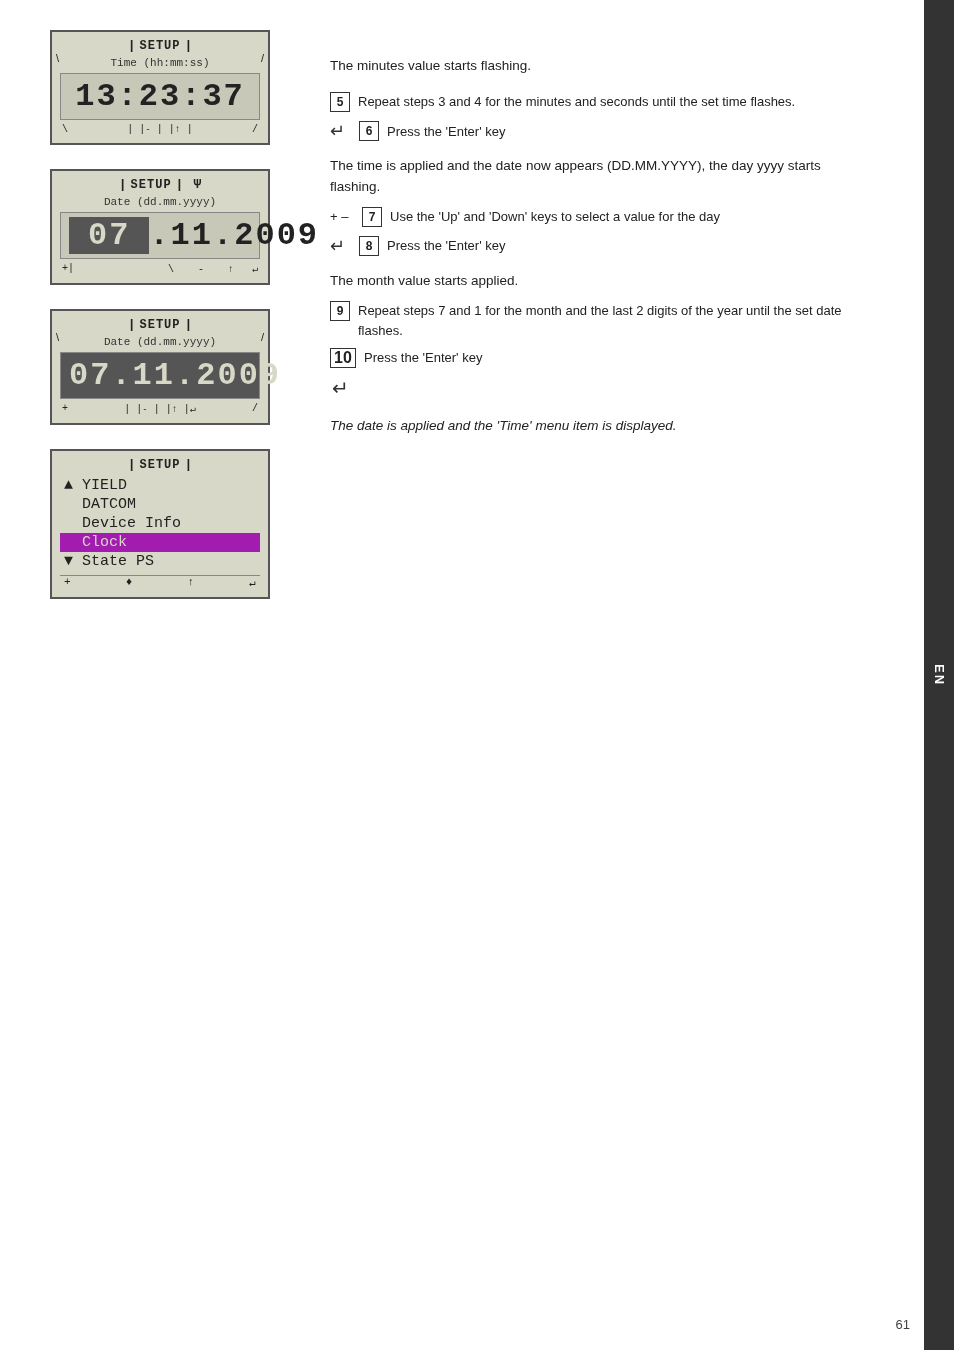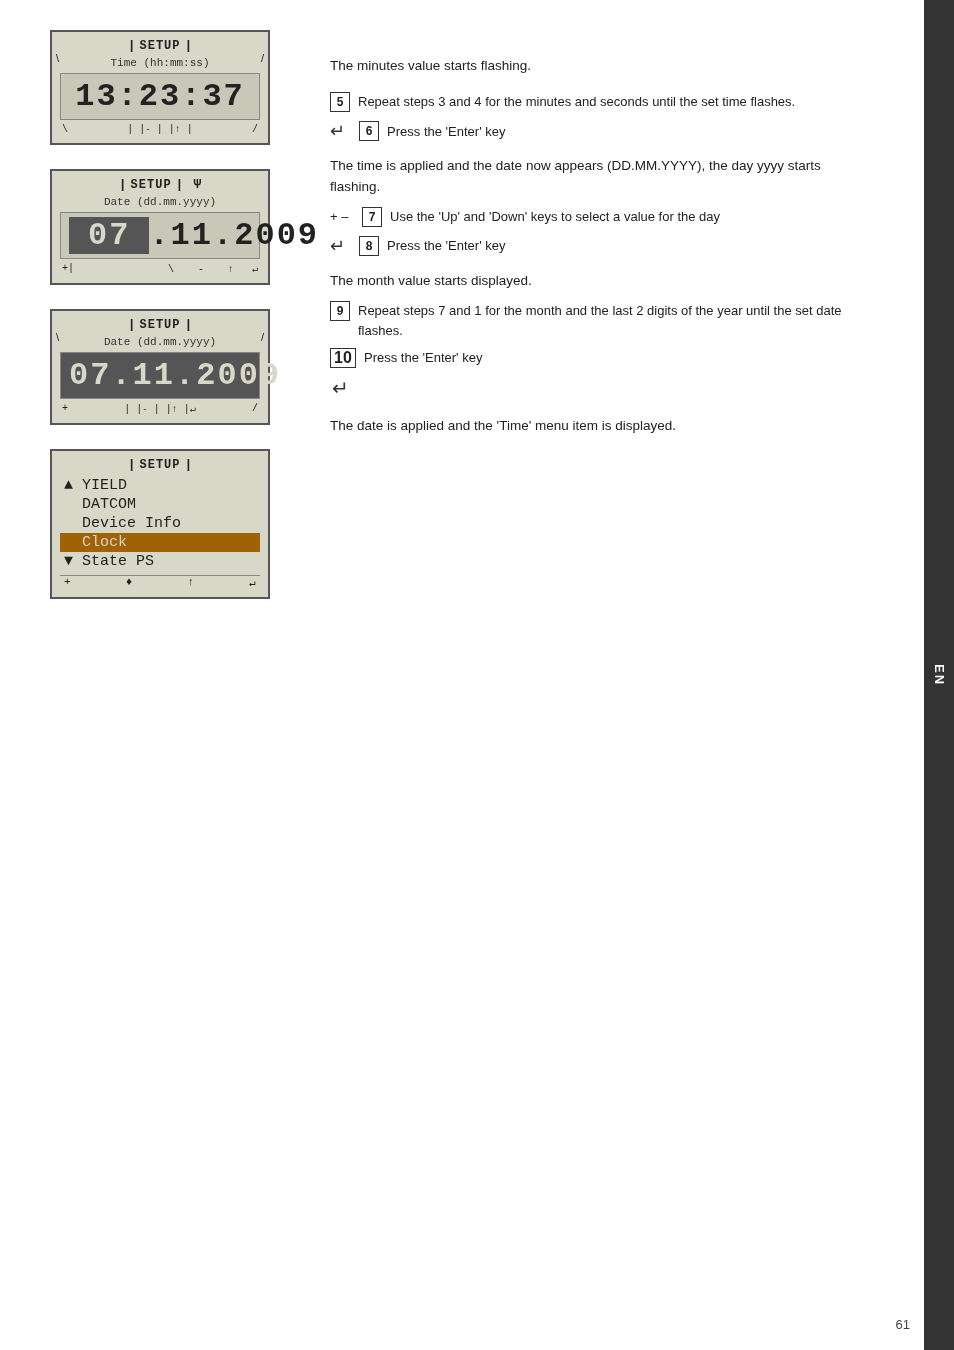--- a/index.html
+++ b/index.html
@@ -103,21 +103,21 @@
       font-family: 'Courier New', monospace;
     }
 
     .lcd-menu-item {
       font-size: 15px;
       padding: 1px 4px;
       color: #222;
     }
 
     .lcd-menu-item.selected {
-      background: #a16207;
+      background: #a21caf;
       color: #d8d8c8;
     }
 
     .lcd-menu-bottom {
       display: flex;
       justify-content: space-between;
       font-size: 11px;
       margin-top: 4px;
       padding: 0 4px;
       border-top: 1px solid #888;
@@ -283,38 +283,38 @@
       <div class="step-text">Use the 'Up' and 'Down' keys to select a value for the day</div>
     </div>
 
     <div class="step-row" style="align-items:center;">
       <span style="font-size:18px; margin-right:6px; color:#333;">↵</span>
       <div class="step-number-box">8</div>
       <div class="step-text">Press the 'Enter' key</div>
     </div>
 
     <div style="margin: 14px 0 10px 0;">
-      <p class="description-text">The month value starts displayed.</p>
+      <p class="description-text">The month value starts applied.</p>
     </div>
 
     <div class="step-row">
       <div class="step-number-box">9</div>
       <div class="step-text">Repeat steps 7 and 1 for the month and the last 2 digits of the year until the set date flashes.</div>
     </div>
 
     <div class="step-row" style="align-items:center;">
       <div class="step-number-box" style="min-width:26px; font-size:16px;">10</div>
       <div class="step-text">Press the 'Enter' key</div>
     </div>
 
     <div style="margin: 6px 0 16px 0; display:flex; align-items:center;">
       <span style="font-size:20px; color:#333; margin-left: 2px;">↵</span>
     </div>
 
-    <div style="margin: 0 0 10px 0;">
+    <div style="margin: 0 0 10px 0; font-style: italic;">
       <p class="description-text">The date is applied and the 'Time' menu item is displayed.</p>
     </div>
 
   </div>
 
   <div class="right-sidebar">
     <span>EN</span>
   </div>
 </div>
 

